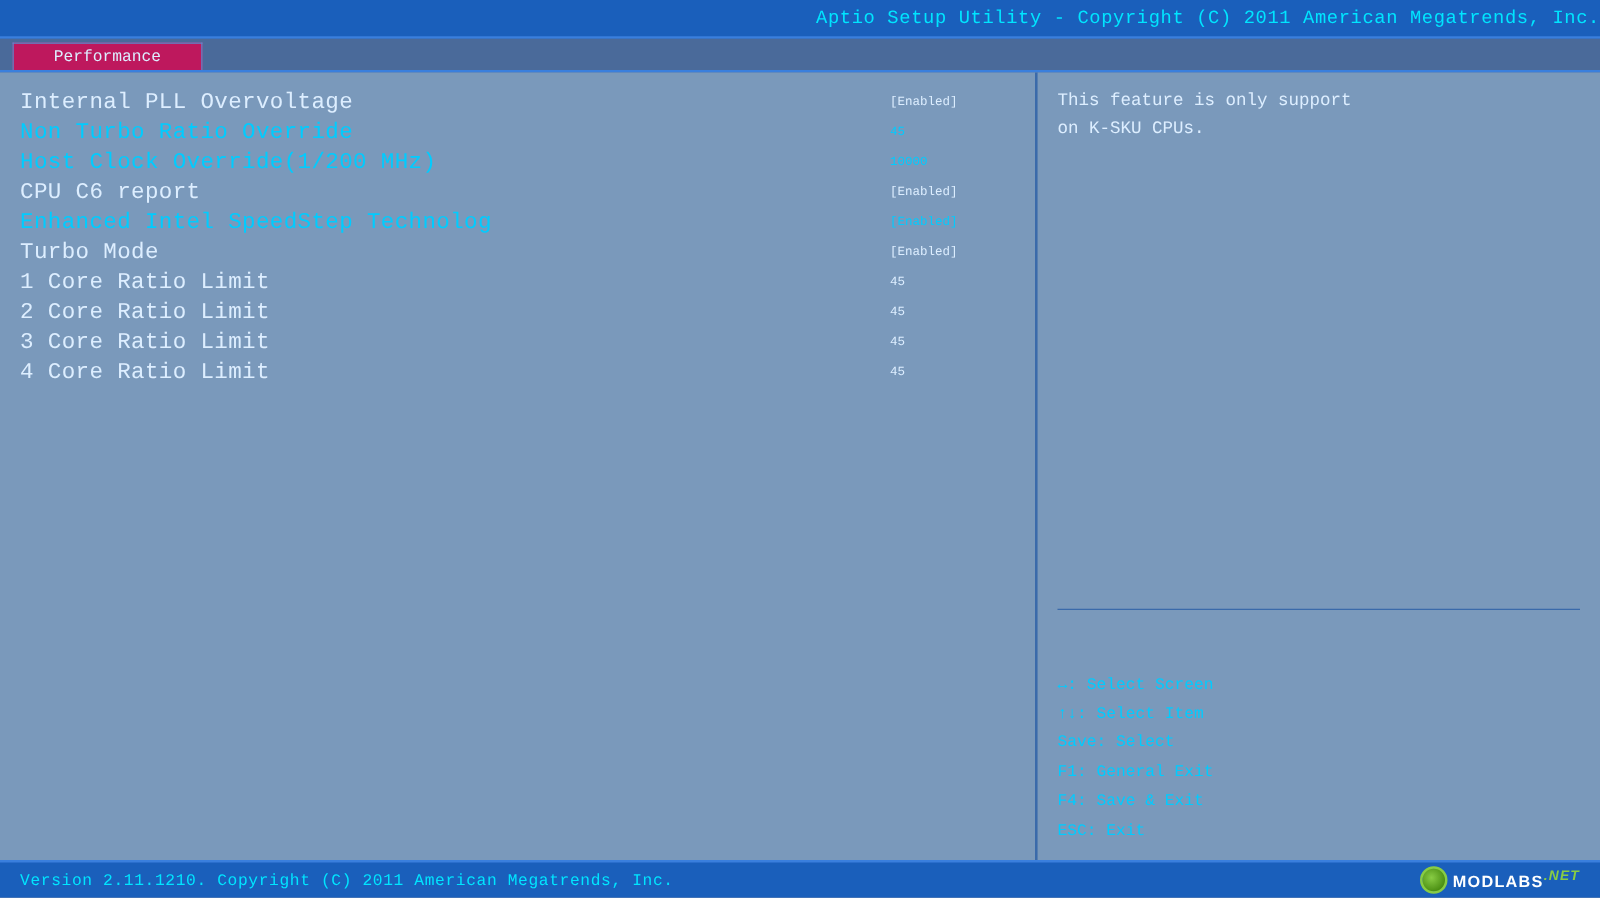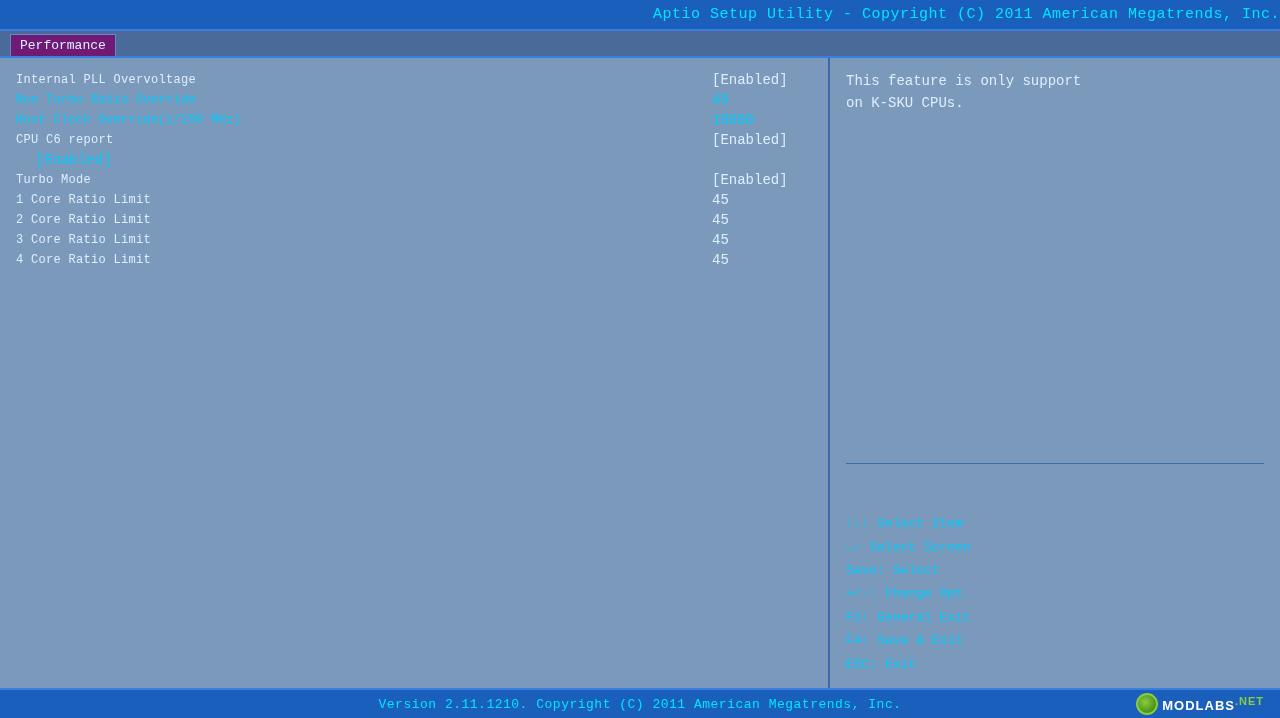--- a/index.html
+++ b/index.html
@@ -23,23 +23,23 @@
     }
 
     
     .tab-row {
       background: #4a6a9a;
       padding: 0 10px;
       border-bottom: 2px solid #3a7fdd;
     }
     .tab {
       display: inline-block;
-      background: #701a75;
-      color: #ddeeff;
-      padding: 3px 9px;
+      background: #be185d;
+      color: #ddeeff;
+      padding: 3px 32px;
       font-size: 13px;
       border: 1px solid #5a8acc;
       border-bottom: none;
       margin-top: 3px;
     }
 
     
     .main-content {
       display: flex;
       height: calc(718px - 30px - 28px - 30px);
@@ -59,29 +59,29 @@
       width: 100%;
     }
     .settings-row {
       display: flex;
       justify-content: space-between;
       align-items: center;
       padding: 2px 0;
     }
     .settings-row .label {
       color: #ddeeff;
-      font-size: 12px;
+      font-size: 18px;
       letter-spacing: 0.3px;
     }
     .settings-row .label.highlight {
       color: #00ccff;
     }
     .settings-row .value {
       color: #ddeeff;
-      font-size: 14px;
+      font-size: 10px;
       min-width: 120px;
       text-align: left;
       padding-left: 20px;
     }
     .settings-row .value.highlight {
       color: #00ccff;
     }
 
     
     .right-panel {
@@ -109,22 +109,22 @@
     .shortcut-list {
       color: #00ccff;
       font-size: 13px;
       line-height: 1.8;
     }
 
     
     .bottom-bar {
       background: #1a5fbb;
       color: #00e5ff;
-      text-align: center;
-      padding: 7px 4px;
+      text-align: left;
+      padding: 7px 16px;
       font-size: 13px;
       letter-spacing: 0.5px;
       border-top: 2px solid #3a7fdd;
       position: relative;
     }
 
     .modlabs-logo {
       position: absolute;
       right: 16px;
       bottom: 4px;
@@ -145,20 +145,21 @@
       font-size: 13px;
       font-weight: bold;
       letter-spacing: 1px;
     }
     .modlabs-net {
       color: #88cc44;
       font-family: Arial, sans-serif;
       font-size: 11px;
       font-weight: bold;
       vertical-align: super;
+      font-style: italic;
     }
   </style>
 </head>
 <body>
 
 <div class="top-bar">
   <span>Aptio Setup Utility - Copyright (C) 2011 American Megatrends, Inc.</span>
 </div>
 
 <div class="tab-row">
@@ -184,20 +185,21 @@
         <span class="label highlight">Host Clock Override(1/200 MHz)</span>
         <span class="value highlight">10000</span>
       </div>
 
       <div class="settings-row">
         <span class="label">CPU C6 report</span>
         <span class="value">[Enabled]</span>
       </div>
 
       <div class="settings-row">
+        <span class="label highlight">Enhanced Intel SpeedStep Technolog</span>
         <span class="value highlight">[Enabled]</span>
       </div>
 
       <div class="settings-row">
         <span class="label">Turbo Mode</span>
         <span class="value">[Enabled]</span>
       </div>
 
       <div class="settings-row">
         <span class="label">1 Core Ratio Limit</span>
@@ -223,24 +225,23 @@
   </div>
 
   <div class="right-panel">
     <div class="help-text">
       <span>This feature is only support<br>on K-SKU CPUs.</span>
     </div>
 
     <hr class="divider">
 
     <div class="shortcut-list">
+      <div>↔: Select Screen</div>
       <div>↑↓: Select Item</div>
-      <div>↔: Select Screen</div>
       <div>Save: Select</div>
-      <div>+/-: Change Opt.</div>
       <div>F1: General Exit</div>
       <div>F4: Save &amp; Exit</div>
       <div>ESC: Exit</div>
     </div>
   </div>
 
 </div>
 
 <div class="bottom-bar">
   <span>Version 2.11.1210. Copyright (C) 2011 American Megatrends, Inc.</span>

